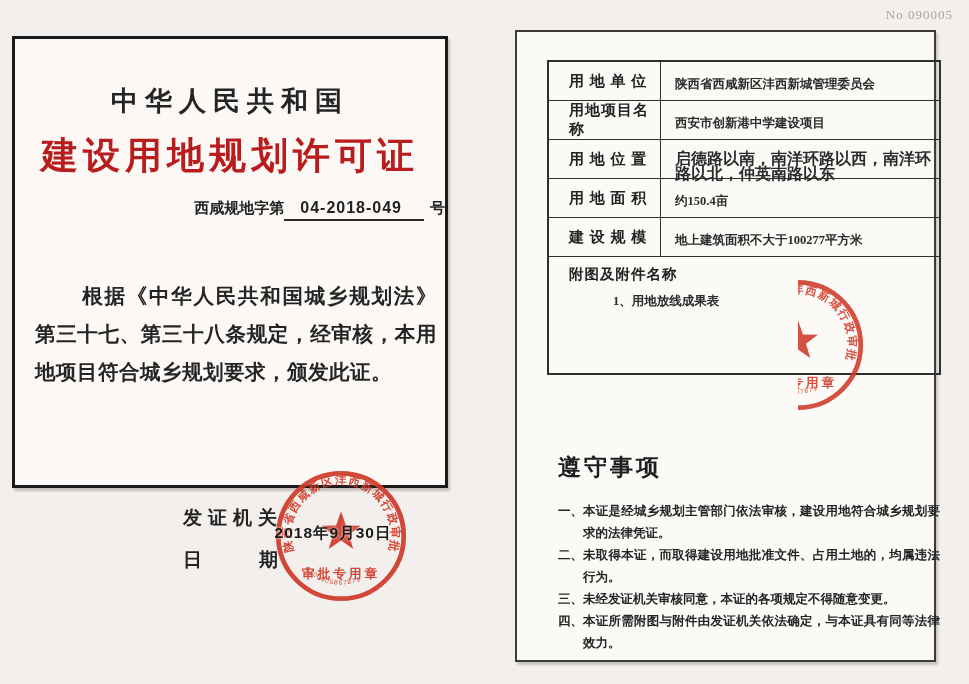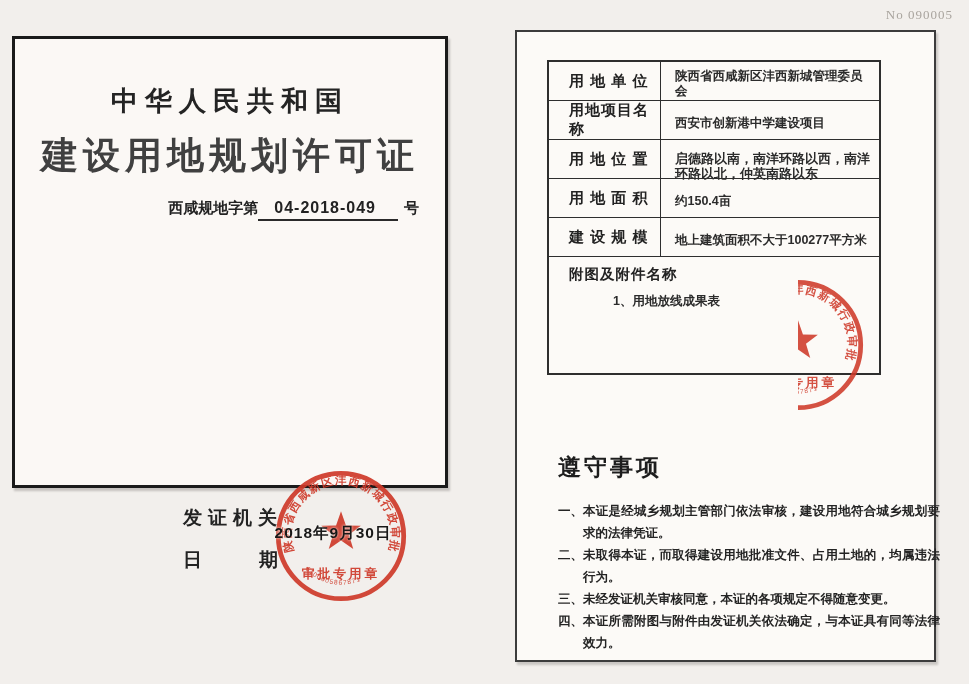--- a/index.html
+++ b/index.html
@@ -19,25 +19,25 @@
     position:absolute;left:12px;top:36px;width:436px;height:452px;
     background:#fbf8f5;border:3px solid #1a1a1a;box-sizing:border-box;
     box-shadow:2px 3px 2px rgba(60,55,50,.25);
   }
   .lp-country{
     position:absolute;left:0;top:44px;width:100%;text-align:center;
     font-size:27px;font-weight:600;letter-spacing:7px;color:#242424;
   }
   .lp-title{
     position:absolute;left:0;top:92px;width:100%;text-align:center;
-    font-size:37px;font-weight:700;letter-spacing:5px;color:#404040;
+    font-size:37px;font-weight:700;letter-spacing:5px;color:#b91c1c;
   }
   .lp-certline{
     position:absolute;left:0;top:160px;width:100%;box-sizing:border-box;
-    padding-right:26px;text-align:right;font-size:15px;font-weight:700;color:#222;
+    padding-right:0;text-align:right;font-size:15px;font-weight:700;color:#222;
   }
   .lp-certline .certno{
     display:inline-block;border-bottom:2px solid #2a2a2a;
     padding:0 22px 2px 16px;font-size:16px;letter-spacing:1px;
   }
   .lp-certline .suffix{margin-left:6px;}
   .lp-body{
     position:absolute;left:20px;top:238px;width:402px;
     font-size:20.5px;line-height:38px;font-weight:600;color:#242424;
     text-align:justify;text-indent:2.3em;letter-spacing:.5px;
@@ -56,22 +56,22 @@
     font-size:15.5px;font-weight:700;letter-spacing:1px;color:#181818;
     text-shadow:0 0 3px #fbf8f5;z-index:5;
   }
   
   .page-right{
     position:absolute;left:515px;top:30px;width:421px;height:632px;
     background:#fcfaf7;border:2px solid #3c3c3c;box-sizing:border-box;
     box-shadow:2px 3px 2px rgba(60,55,50,.22);
   }
   .rp-table{
-    position:absolute;left:30px;top:28px;width:334px;
-    border:2px solid #2e2e2e;box-sizing:border-box;background:transparent;
+    position:absolute;left:30px;top:28px;width:394px;
+    border:2px solid #2e2e2e;box-sizing:border-box;background:transparent;font-family:Liberation Serif, serif;
   }
   .rp-row{display:flex;height:38px;border-bottom:1px solid #2e2e2e;}
   .rp-label{
     width:112px;flex:0 0 112px;border-right:1px solid #2e2e2e;
     display:flex;align-items:center;padding-left:20px;box-sizing:border-box;
     font-size:15px;font-weight:700;letter-spacing:1px;color:#222;
   }
   .rp-value{
     flex:1;display:flex;align-items:center;padding:6px 6px 0 14px;box-sizing:border-box;
     font-size:12.5px;font-weight:700;color:#2b2b2b;line-height:15px;
@@ -110,20 +110,21 @@
 <body>
 
 <div class="serial">No 090005</div>
 
 <div class="page-left">
   <div class="lp-country">中华人民共和国</div>
   <div class="lp-title">建设用地规划许可证</div>
   <div class="lp-certline">
     <span>西咸规地字第</span><span class="certno">04-2018-049</span><span class="suffix">号</span>
   </div>
+  <div class="lp-body">根据《中华人民共和国城乡规划法》第三十七、第三十八条规定，经审核，本用地项目符合城乡规划要求，颁发此证。</div>
   <div class="lp-issuer">发证机关</div>
   <div class="lp-datelabel">日　　　期</div>
 
   <div class="lp-seal">
     <svg width="152" height="152" viewBox="0 0 160 160">
       <circle cx="80" cy="80" r="66" fill="none" stroke="#cf3a2a" stroke-width="5"></circle>
       <polygon fill="#cf3a2a" points="80,54 85.2,68.9 100.9,69.2 88.4,78.7 92.9,93.8 80,84.8 67.1,93.8 71.6,78.7 59.1,69.2 74.8,68.9"></polygon>
       <defs>
         <path id="ringPathL" d="M 30,96 A 53,53 0 1 1 130,96" fill="none"></path>
         <path id="codePathL" d="M 40,112 A 51,51 0 0 0 120,112" fill="none"></path>
@@ -145,21 +146,21 @@
     <div class="rp-row">
       <div class="rp-label">用 地 单 位</div>
       <div class="rp-value">陕西省西咸新区沣西新城管理委员会</div>
     </div>
     <div class="rp-row">
       <div class="rp-label">用地项目名称</div>
       <div class="rp-value">西安市创新港中学建设项目</div>
     </div>
     <div class="rp-row">
       <div class="rp-label">用 地 位 置</div>
-      <div class="rp-value" style="font-size:13px;margin-top:7px;">启德路以南，南洋环路以西，南洋环路以北，仲英南路以东</div>
+      <div class="rp-value" style="font-size:16px;margin-top:7px;">启德路以南，南洋环路以西，南洋环路以北，仲英南路以东</div>
     </div>
     <div class="rp-row">
       <div class="rp-label">用 地 面 积</div>
       <div class="rp-value">约150.4亩</div>
     </div>
     <div class="rp-row">
       <div class="rp-label">建 设 规 模</div>
       <div class="rp-value">地上建筑面积不大于100277平方米</div>
     </div>
     <div class="rp-attach">

